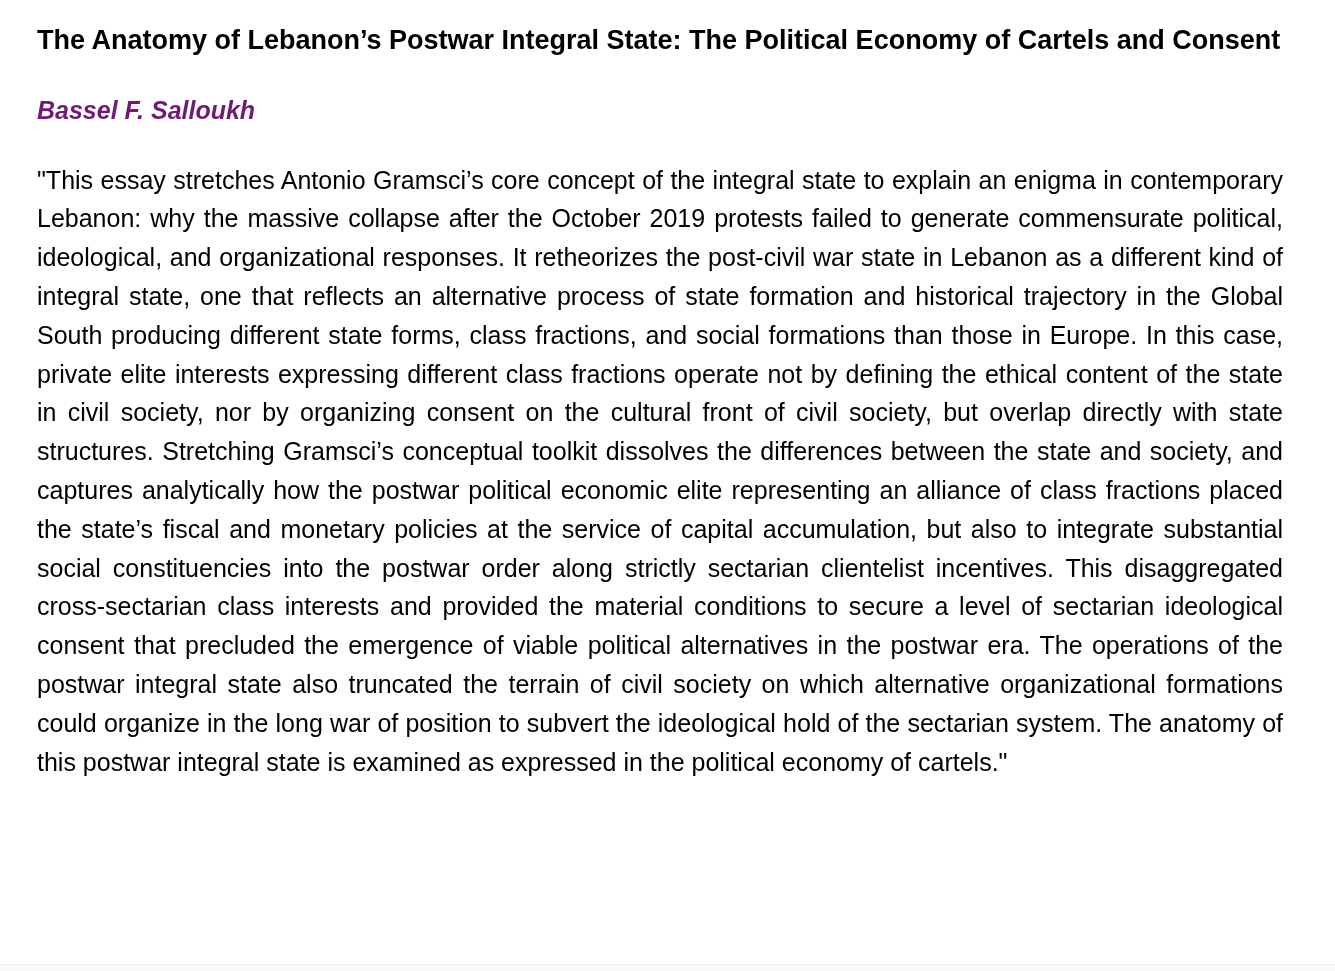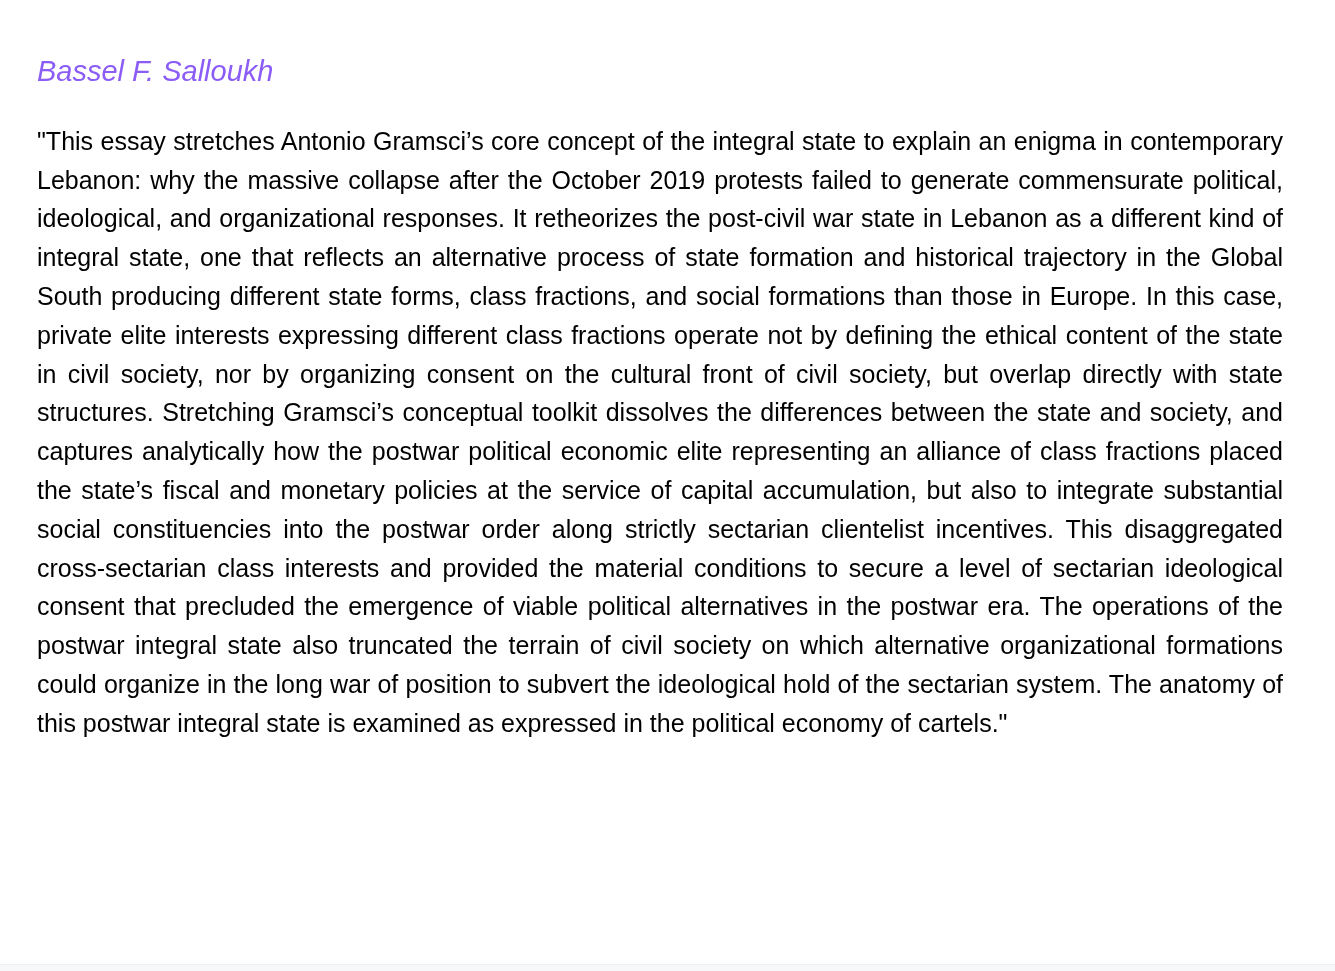--- a/index.html
+++ b/index.html
@@ -18,24 +18,25 @@
   }
   .doc-title {
     font-size: 27px;
     font-weight: 700;
     line-height: 38.8px;
     color: #000000;
     max-width: 1246px;
   }
   .doc-author {
     margin-top: 31px;
-    font-size: 29px;
+    font-size: 25px;
     font-style: italic;
     line-height: 38.8px;
-    color: #8b5cf6;
+    color: #701a75;
+    font-weight: bold;
   }
   .doc-abstract {
     margin-top: 31px;
     font-size: 25px;
     line-height: 38.8px;
     text-align: justify;
     color: #000000;
     max-width: 1246px;
   }
   .bottom-bar {
@@ -46,17 +47,18 @@
     height: 7px;
     background: #f6f8fa;
     border-top: 1px solid #eef0f3;
   }
 </style>
 </head>
 <body>
 
 <div class="page">
   <div class="content">
+    <h1 class="doc-title">The Anatomy of Lebanon’s Postwar Integral State: The Political Economy of Cartels and Consent</h1>
     <p class="doc-author">Bassel F. Salloukh</p>
     <p class="doc-abstract">"This essay stretches Antonio Gramsci’s core concept of the integral state to explain an enigma in contemporary Lebanon: why the massive collapse after the October 2019 protests failed to generate commensurate political, ideological, and organizational responses. It retheorizes the post-civil war state in Lebanon as a different kind of integral state, one that reflects an alternative process of state formation and historical trajectory in the Global South producing different state forms, class fractions, and social formations than those in Europe. In this case, private elite interests expressing different class fractions operate not by defining the ethical content of the state in civil society, nor by organizing consent on the cultural front of civil society, but overlap directly with state structures. Stretching Gramsci’s conceptual toolkit dissolves the differences between the state and society, and captures analytically how the postwar political economic elite representing an alliance of class fractions placed the state’s fiscal and monetary policies at the service of capital accumulation, but also to integrate substantial social constituencies into the postwar order along strictly sectarian clientelist incentives. This disaggregated cross-sectarian class interests and provided the material conditions to secure a level of sectarian ideological consent that precluded the emergence of viable political alternatives in the postwar era. The operations of the postwar integral state also truncated the terrain of civil society on which alternative organizational formations could organize in the long war of position to subvert the ideological hold of the sectarian system. The anatomy of this postwar integral state is examined as expressed in the political economy of cartels."</p>
   </div>
   <div class="bottom-bar"></div>
 </div>
 
 </body></html>

